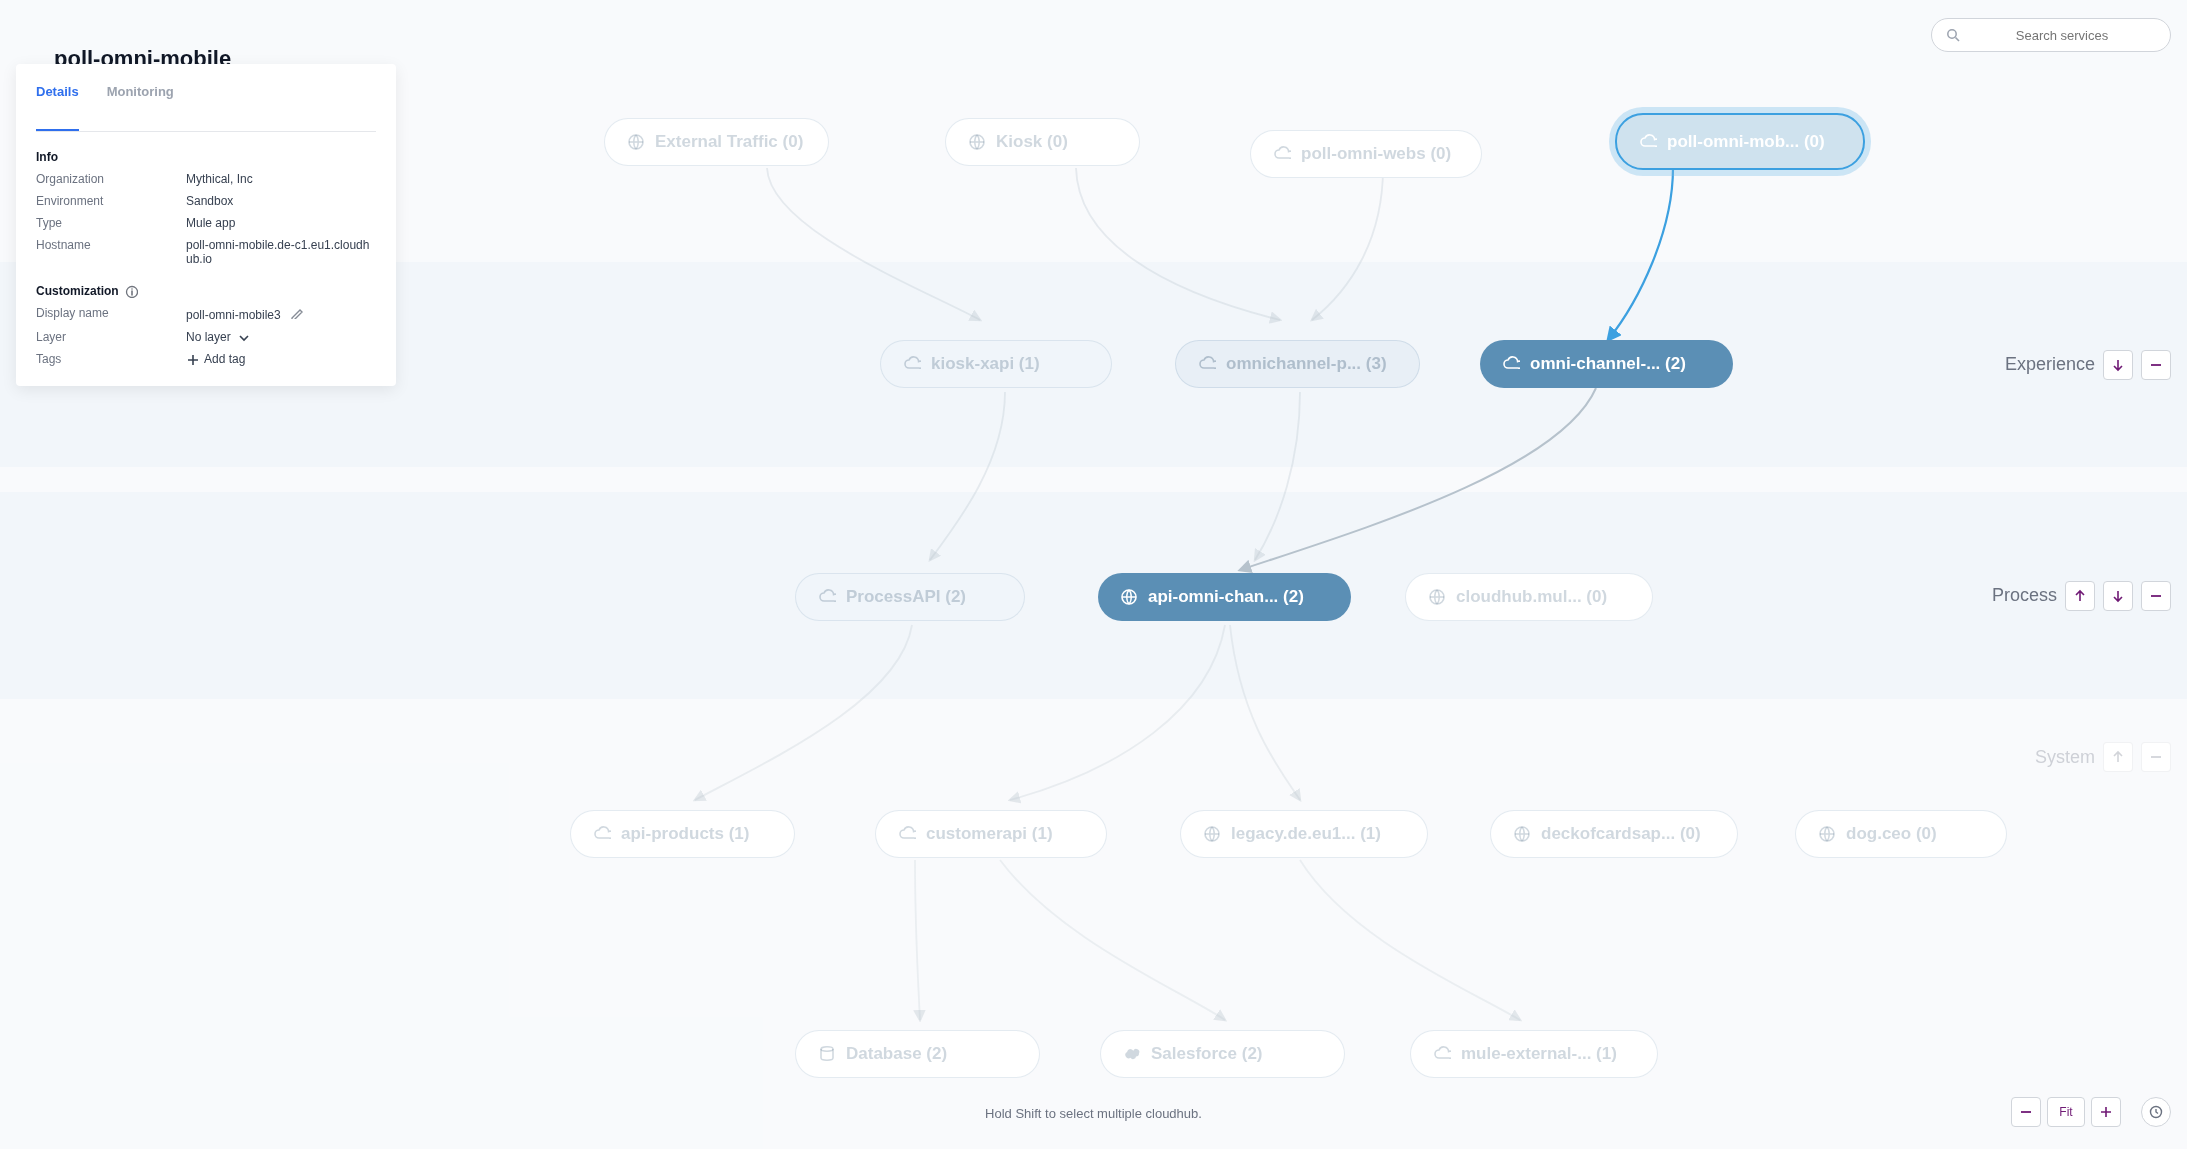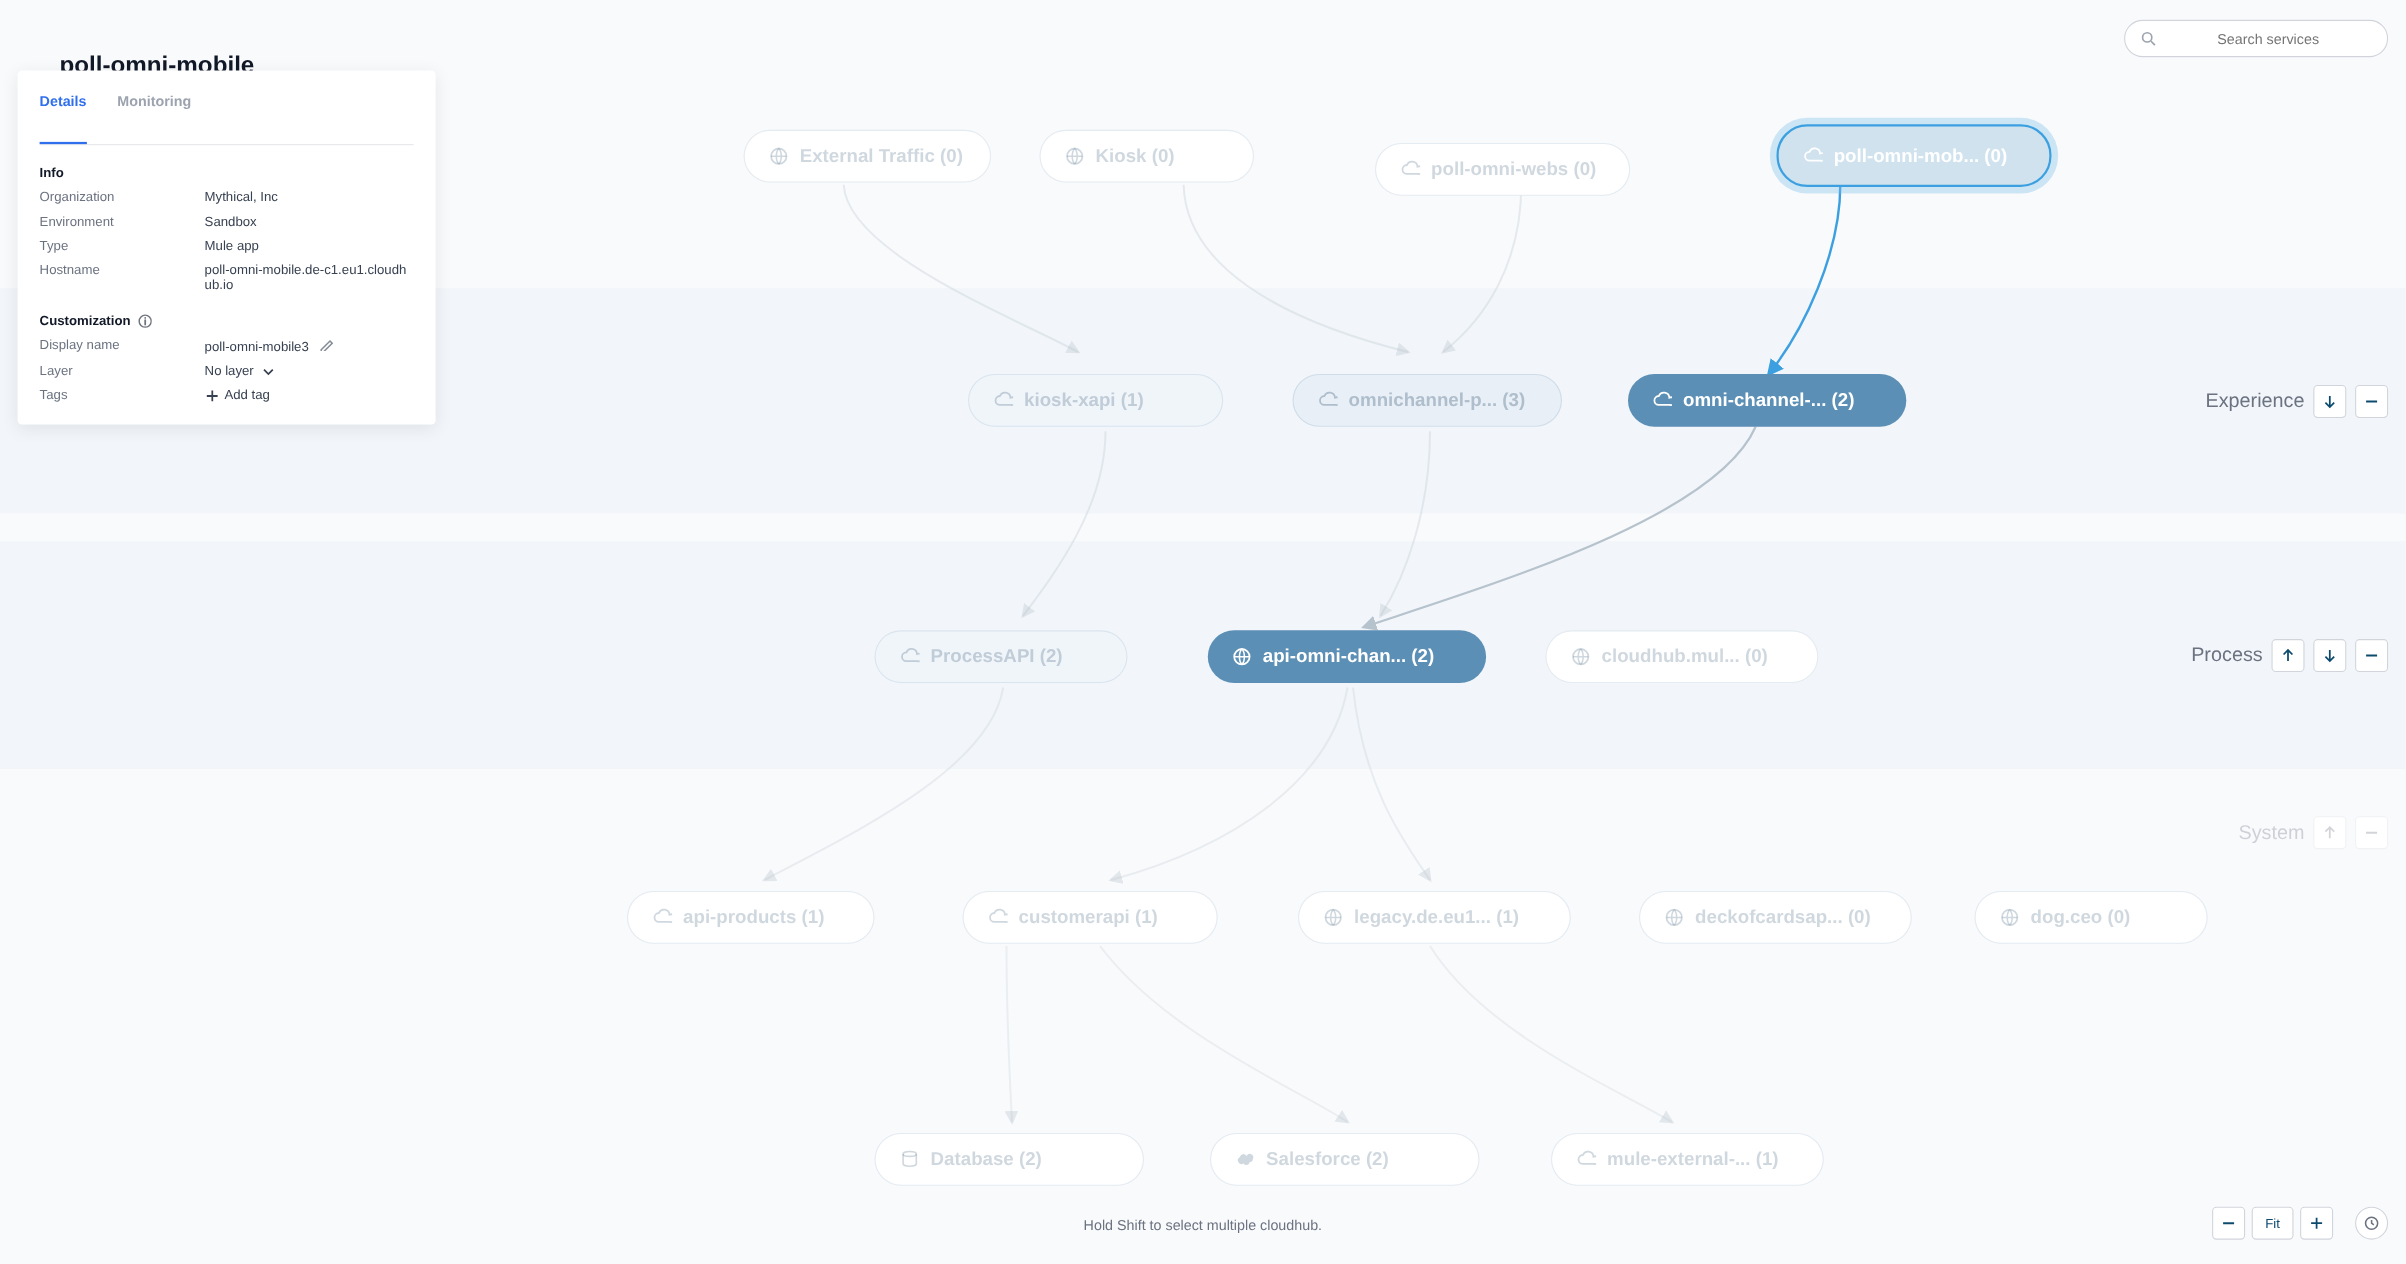--- a/index.html
+++ b/index.html
@@ -7,21 +7,21 @@
 
   .canvas { position: absolute; inset: 0; }
 
   .band { position: absolute; left: 0; right: 0; }
   .band-pale   { background: rgba(236,243,248,0.55); }
   .band-light  { background: rgba(248,250,252,0.9); }
 
   .band-label { position: absolute; right: 16px; top: 50%; transform: translateY(-50%); display: flex; align-items: center; gap: 8px; font-size: 18px; color: #6b7280; }
   .band-label.faded { color: rgba(107,114,128,0.3); }
 
-  .sq-btn { width: 30px; height: 30px; border: 1px solid #d1d5db; border-radius: 4px; background: #fff; display: inline-flex; align-items: center; justify-content: center; cursor: pointer; font-size: 14px; color: #0c4a6e; }
+  .sq-btn { width: 30px; height: 30px; border: 1px solid #d1d5db; border-radius: 4px; background: #fff; display: inline-flex; align-items: center; justify-content: center; cursor: pointer; font-size: 14px; color: #701a75; }
   .sq-btn.faded { border-color: rgba(209,213,219,0.3); color: rgba(107,114,128,0.3); }
 
   .pill { position: absolute; height: 48px; border-radius: 28px; display: inline-flex; align-items: center; padding: 0 22px; gap: 10px; font-size: 17px; font-weight: 600; white-space: nowrap; }
   .pill .ico { width: 18px; height: 18px; display: inline-flex; align-items: center; justify-content: center; }
   .pill-ghost   { background: #fff; border: 1.5px solid rgba(178,198,214,0.35); color: rgba(119,143,163,0.35); }
   .pill-ghost-b { background: rgba(220,231,241,0.45); border: 1.5px solid rgba(178,198,214,0.45); color: rgba(106,131,153,0.45); }
   .pill-sel-outline { background: #cfe2ee; border: 2px solid #3ca0e0; color: #fff; box-shadow: 0 0 0 6px rgba(120,188,232,0.35); }
   .pill-solid   { background: #5b8fb5; color: #fff; }
   .pill-ghost-p { background: rgba(237,243,249,0.5); border: 1.5px solid rgba(178,198,214,0.35); color: rgba(119,143,163,0.4); }
 
@@ -189,21 +189,21 @@
 
     <path d="M912 625 C900 700, 770 760, 695 800" fill="none" stroke="rgba(182,194,204,0.25)" stroke-width="1.8" marker-end="url(#arr-fade)"></path>
     <path d="M1225 625 C1210 710, 1120 770, 1010 800" fill="none" stroke="rgba(182,194,204,0.25)" stroke-width="1.8" marker-end="url(#arr-fade)"></path>
     <path d="M1230 625 C1240 720, 1280 770, 1300 800" fill="none" stroke="rgba(182,194,204,0.25)" stroke-width="1.8" marker-end="url(#arr-fade)"></path>
 
     <path d="M915 860 C915 930, 918 980, 920 1020" fill="none" stroke="rgba(182,194,204,0.22)" stroke-width="1.8" marker-end="url(#arr-fade)"></path>
     <path d="M1000 860 C1060 940, 1180 990, 1225 1020" fill="none" stroke="rgba(182,194,204,0.22)" stroke-width="1.8" marker-end="url(#arr-fade)"></path>
     <path d="M1300 860 C1350 940, 1470 990, 1520 1020" fill="none" stroke="rgba(182,194,204,0.22)" stroke-width="1.8" marker-end="url(#arr-fade)"></path>
   </svg>
 
-  <div class="pill pill-ghost" style="left:676px; top:118px; width:225px;">
+  <div class="pill pill-ghost" style="left:604px; top:118px; width:225px;">
     <span class="ico">
         <svg width="18" height="18">
           <use href="#i-globe"></use>
         </svg>
       </span>
     <span>External Traffic  (0)</span>
   </div>
   <div class="pill pill-ghost" style="left:945px; top:118px; width:195px;">
     <span class="ico">
         <svg width="18" height="18">

